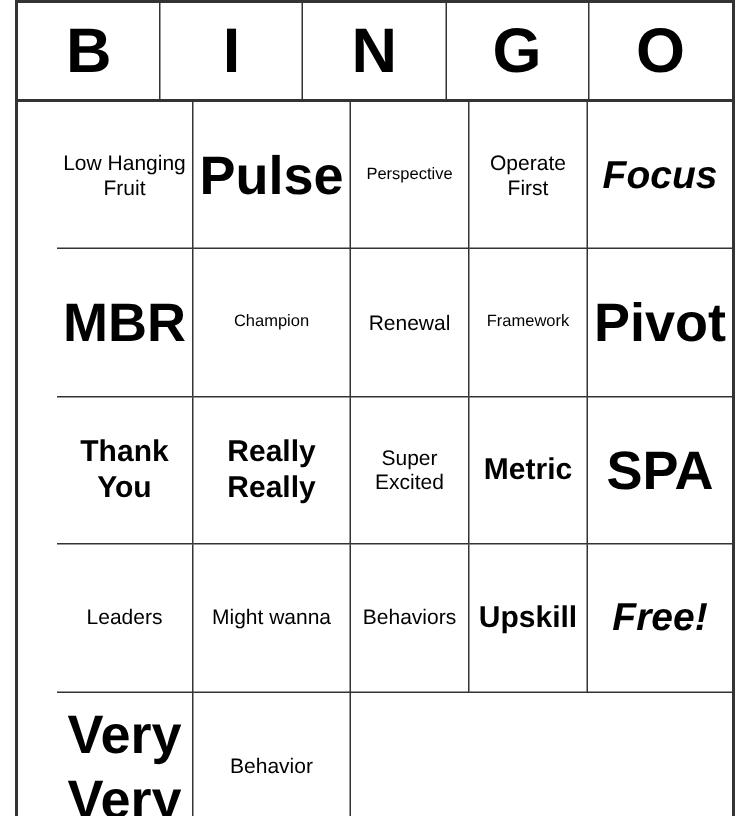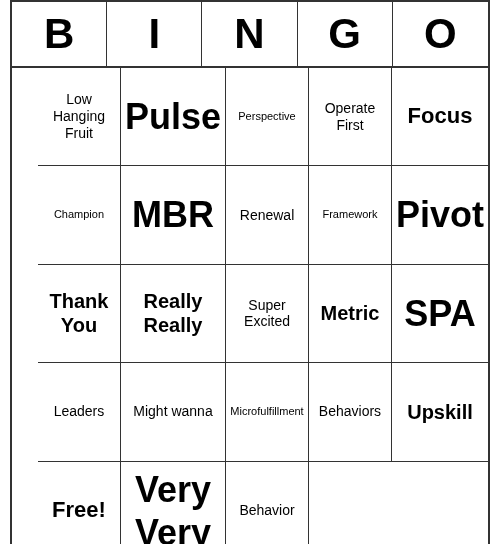--- a/index.html
+++ b/index.html
@@ -56,22 +56,23 @@
       border-bottom: none;
     }
     .cell-text {
       line-height: 1.2;
     }
     .size-xl {
       font-size: 36px;
       font-weight: bold;
     }
     .size-lg {
-      font-size: 22px;
+      font-size: 26px;
       font-weight: bold;
+      font-style: italic;
     }
     .size-md {
       font-size: 20px;
       font-weight: bold;
     }
     .size-sm {
       font-size: 14px;
     }
     .size-xs {
       font-size: 11px;
@@ -98,24 +99,24 @@
       <div class="bingo-cell">
         <span class="cell-text size-xs">Perspective</span>
       </div>
       <div class="bingo-cell">
         <span class="cell-text size-sm">Operate First</span>
       </div>
       <div class="bingo-cell">
         <span class="cell-text size-lg">Focus</span>
       </div>
       <div class="bingo-cell">
-        <span class="cell-text size-xs">Champion</span>
+        <span class="cell-text size-xl">MBR</span>
       </div>
       <div class="bingo-cell">
-        <span class="cell-text size-xl">MBR</span>
+        <span class="cell-text size-xs">Champion</span>
       </div>
       <div class="bingo-cell">
         <span class="cell-text size-sm">Renewal</span>
       </div>
       <div class="bingo-cell">
         <span class="cell-text size-xs">Framework</span>
       </div>
       <div class="bingo-cell">
         <span class="cell-text size-xl">Pivot</span>
       </div>
@@ -134,23 +135,20 @@
       <div class="bingo-cell">
         <span class="cell-text size-xl">SPA</span>
       </div>
       <div class="bingo-cell">
         <span class="cell-text size-sm">Leaders</span>
       </div>
       <div class="bingo-cell">
         <span class="cell-text size-sm">Might wanna</span>
       </div>
       <div class="bingo-cell">
-        <span class="cell-text size-xs">Microfulfillment</span>
-      </div>
-      <div class="bingo-cell">
         <span class="cell-text size-sm">Behaviors</span>
       </div>
       <div class="bingo-cell">
         <span class="cell-text size-md">Upskill</span>
       </div>
       <div class="bingo-cell">
         <span class="cell-text size-lg">Free!</span>
       </div>
       <div class="bingo-cell">
         <span class="cell-text size-xl">Very Very</span>

